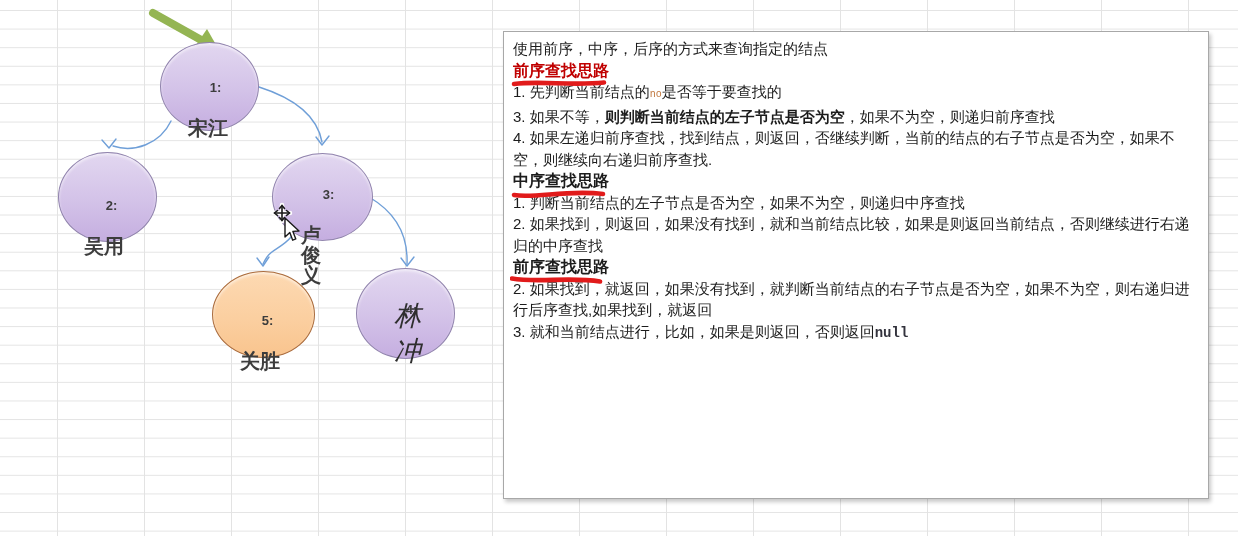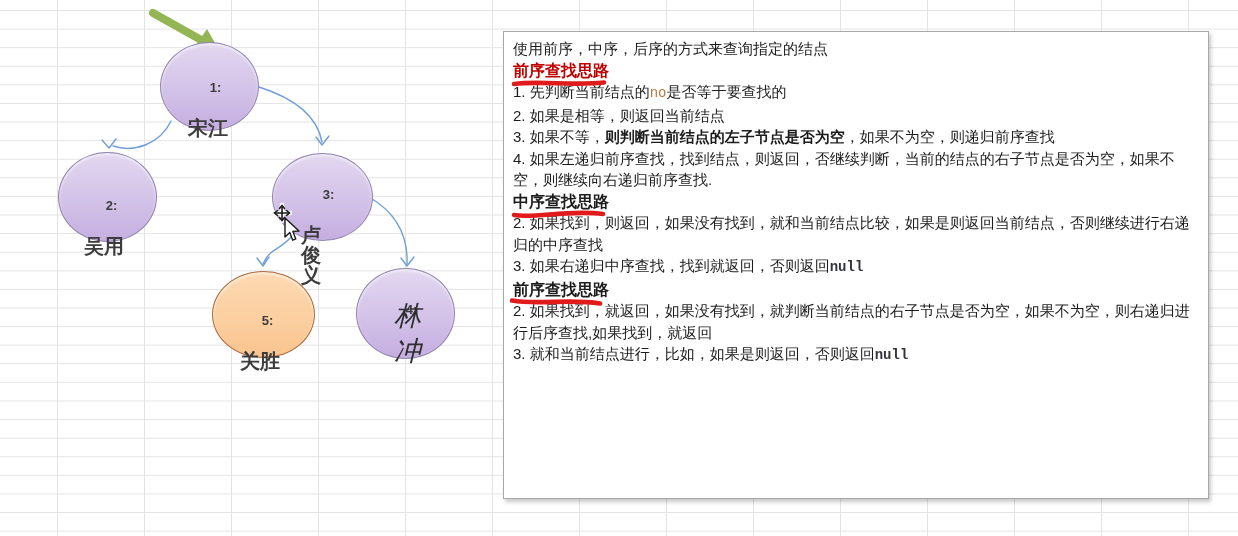--- a/index.html
+++ b/index.html
@@ -38,21 +38,21 @@
     box-shadow:2px 3px 4px rgba(0,0,0,.22);
     box-sizing:border-box;padding:6px 12px 0 9px;
     font-size:15px;line-height:21.5px;color:#1c1c1c;
   }
   #panel p{margin:0;}
   .head{font-weight:700;font-size:16px;}
   .head-red{color:#c00000;}
   .head-wrap{position:relative;display:inline-block;}
   .squig{position:absolute;left:-3px;bottom:-8px;pointer-events:none;}
   .bseg-bold{font-weight:700;margin-top:20px;}
-  .code-no{color:#c0763c;font-family:"Liberation Mono","DejaVu Sans Mono",monospace;font-size:14px;}
+  .code-no{color:#c0763c;font-family:"Liberation Mono","DejaVu Sans Mono",monospace;font-size:10px;}
   .code-null{color:#33333d;font-weight:700;font-family:"Liberation Mono","DejaVu Sans Mono",monospace;font-size:14px;}
 </style>
 </head>
 <body>
 
 <div id="canvas">
 
   <svg id="tree-svg" viewBox="0 0 520 440">
     <g stroke="#6f9fd8" stroke-width="1.4" fill="none" stroke-linecap="round">
       <path d="M 171,121 C 160,144 134,153 113,146"></path>
@@ -121,34 +121,33 @@
 
     <p class="head">
       <span class="head-wrap">
         <span class="head-red">前序查找思路</span>
         <svg class="squig" width="100" height="11" viewBox="0 0 100 11">
           <path d="M4,6 C30,2.5 62,8 94,4.5" stroke="#e11b1b" stroke-width="4.6" fill="none" stroke-linecap="round"></path>
         </svg>
       </span>
     </p>
     <p><span>1. 先判断当前结点的</span><span class="code-no">no</span><span>是否等于要查找的</span></p>
-    <p>2. 如果是相等，则返回当前结点</p>
     <p><span>3. 如果不等，</span><span class="bseg-bold bseg" style="font-weight:700">则判断当前结点的左子节点是否为空</span><span>，如果不为空，则递归前序查找</span></p>
     <p>4. 如果左递归前序查找，找到结点，则返回，否继续判断，当前的结点的右子节点是否为空，如果不空，则继续向右递归前序查找.</p>
 
     <p class="head">
       <span class="head-wrap">
         <span>中序查找思路</span>
         <svg class="squig" width="100" height="12" viewBox="0 0 100 12">
           <path d="M4,7 C25,10.5 58,1.5 93,6" stroke="#e11b1b" stroke-width="4.6" fill="none" stroke-linecap="round"></path>
         </svg>
       </span>
     </p>
+    <p>1. 判断当前结点的左子节点是否为空，如果不为空，则递归中序查找</p>
     <p>2. 如果找到，则返回，如果没有找到，就和当前结点比较，如果是则返回当前结点，否则继续进行右递归的中序查找</p>
-    <p><span>3. 如果右递归中序查找，找到就返回，否则返回</span><span class="code-null">null</span></p>
 
     <p class="head">
       <span class="head-wrap">
         <span>前序查找思路</span>
         <svg class="squig" width="100" height="12" viewBox="0 0 100 12">
           <path d="M2,4.5 C28,9 60,2.5 90,7.5" stroke="#e11b1b" stroke-width="4.6" fill="none" stroke-linecap="round"></path>
         </svg>
       </span>
     </p>
     <p>2. 如果找到，就返回，如果没有找到，就判断当前结点的右子节点是否为空，如果不为空，则右递归进行后序查找,如果找到，就返回</p>

